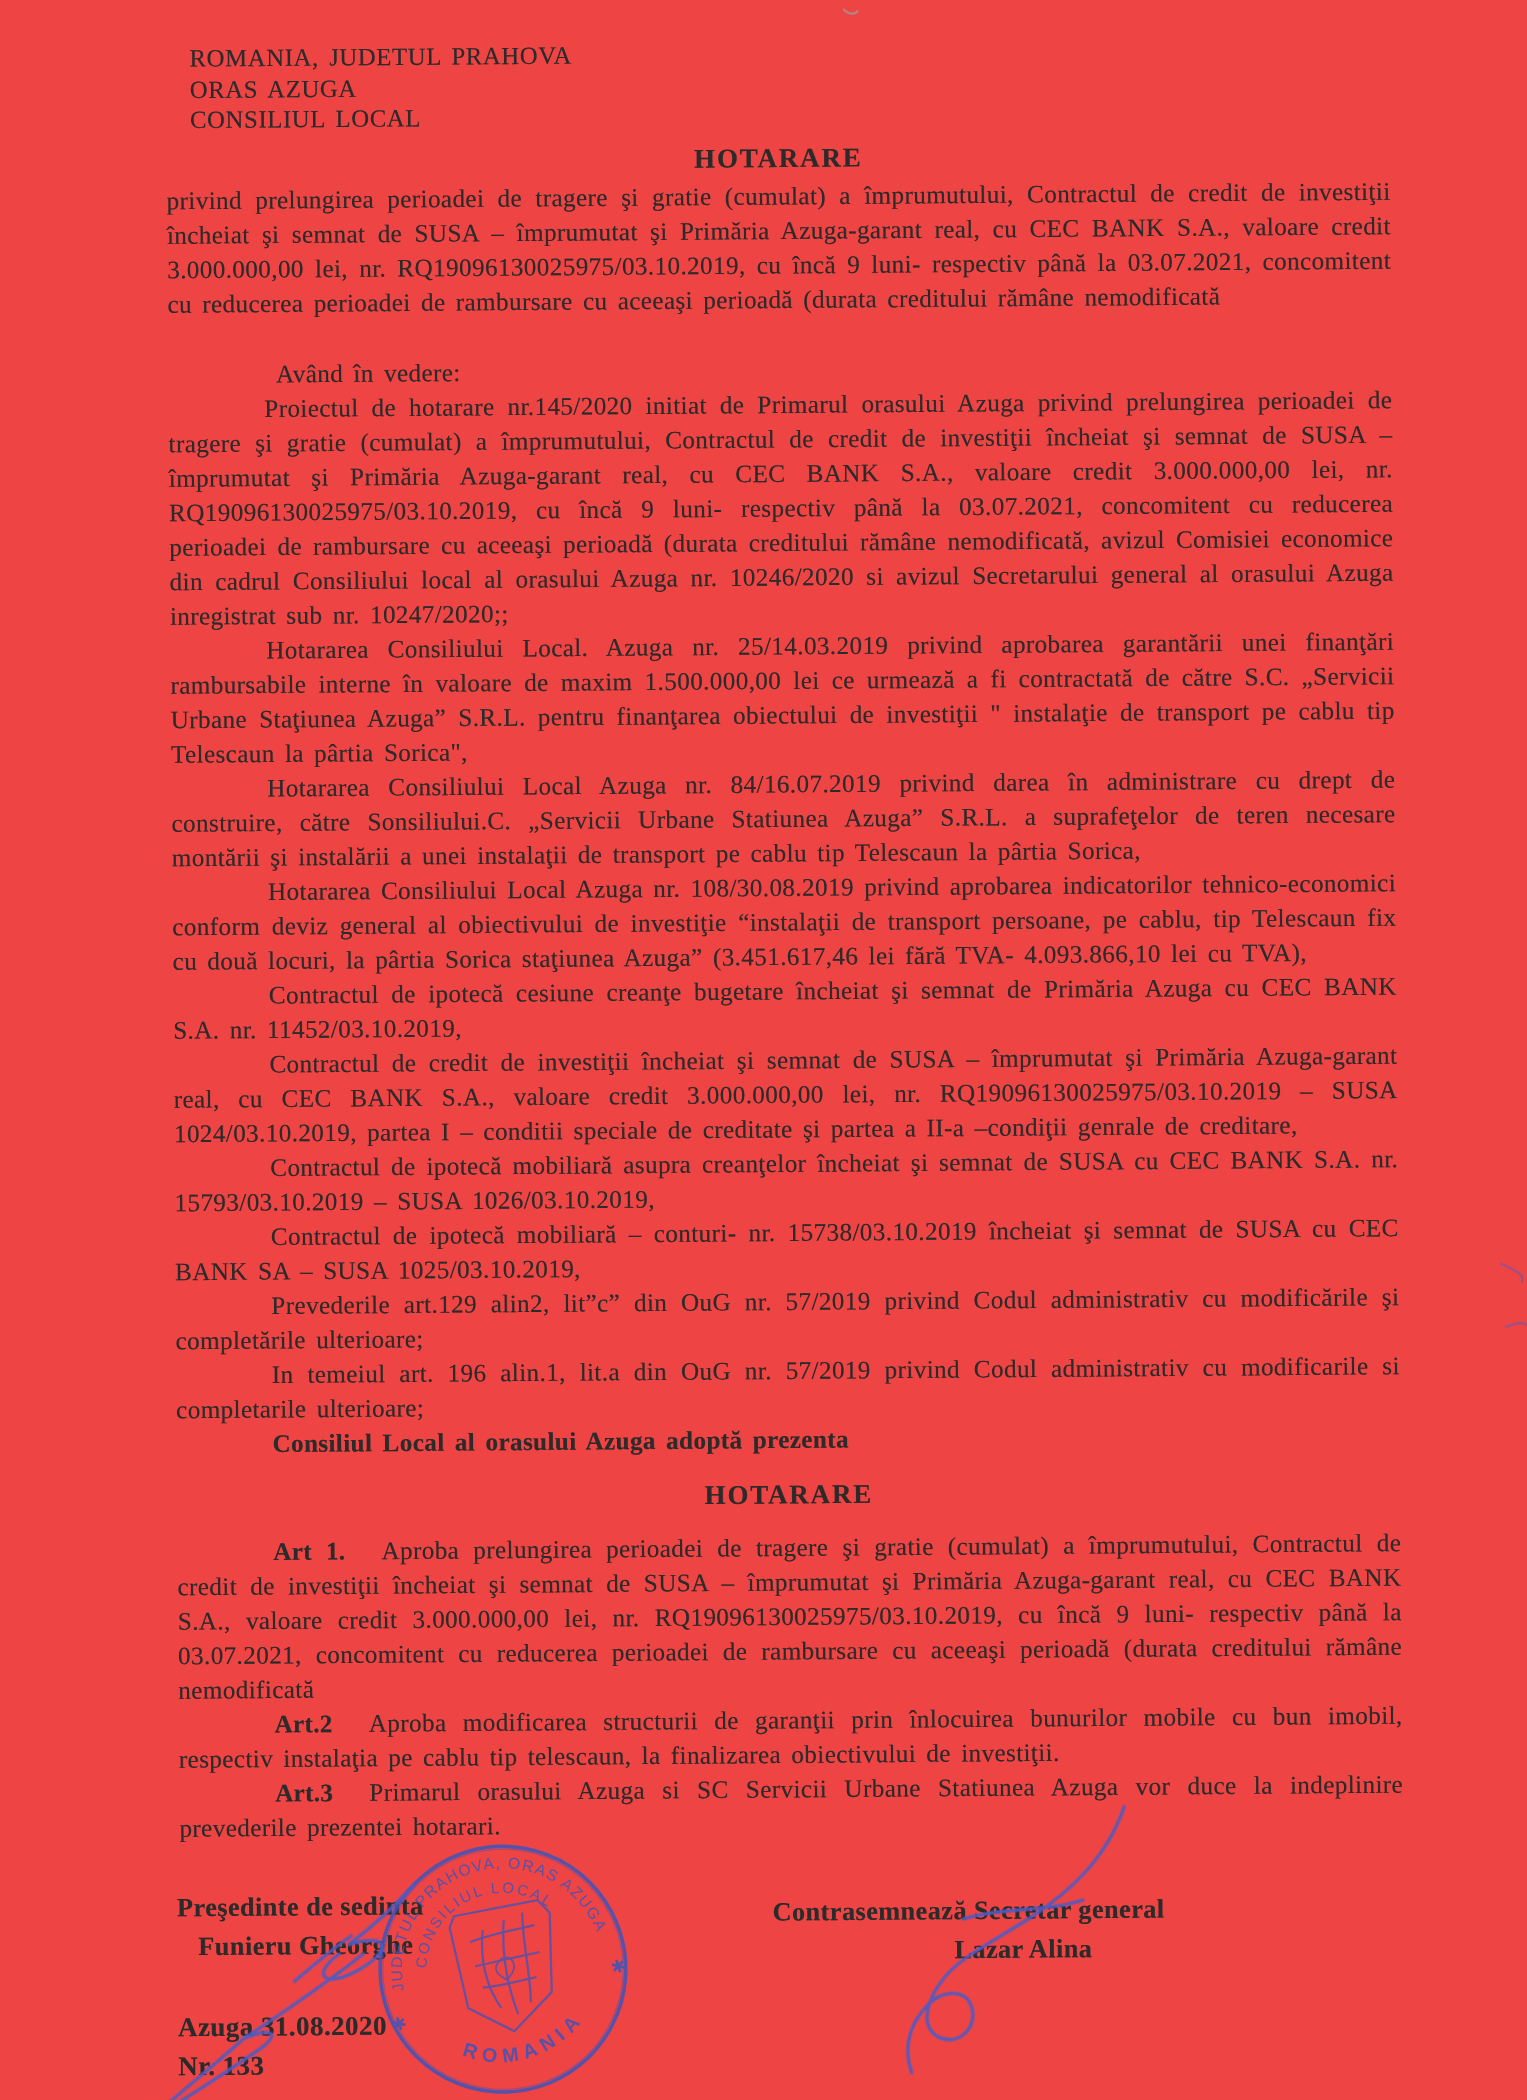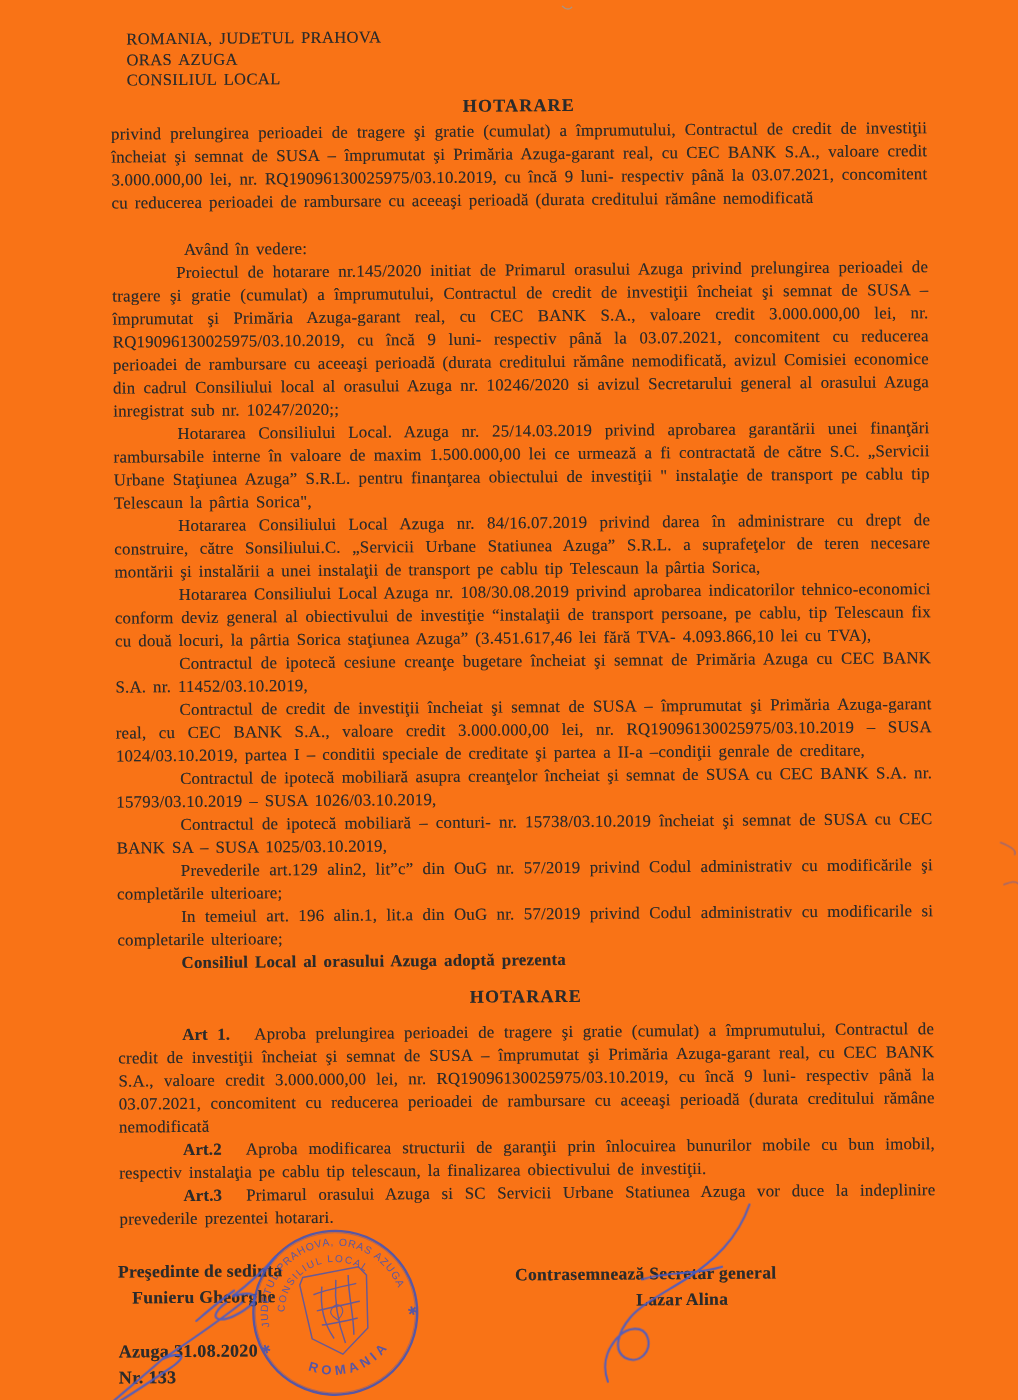--- a/index.html
+++ b/index.html
@@ -1,20 +1,20 @@
 <!DOCTYPE html>
 <html lang="ro"><head>
 <meta charset="utf-8">
 <style>
   html,body{margin:0;padding:0;background:#e8e8e6;}
   .page{
     position:relative;
     width:1018px;height:1400px;
     margin:0 auto;
-    background:#f97316;
+    background:#ef4444;
     overflow:hidden;
     font-family:"Liberation Serif","DejaVu Serif",serif;
     color:#2b2b2b;
     text-decoration:underline;
   }
   .tilt{
     position:absolute;inset:0;
     transform:rotate(-0.45deg);
     transform-origin:55% 0;
   }

